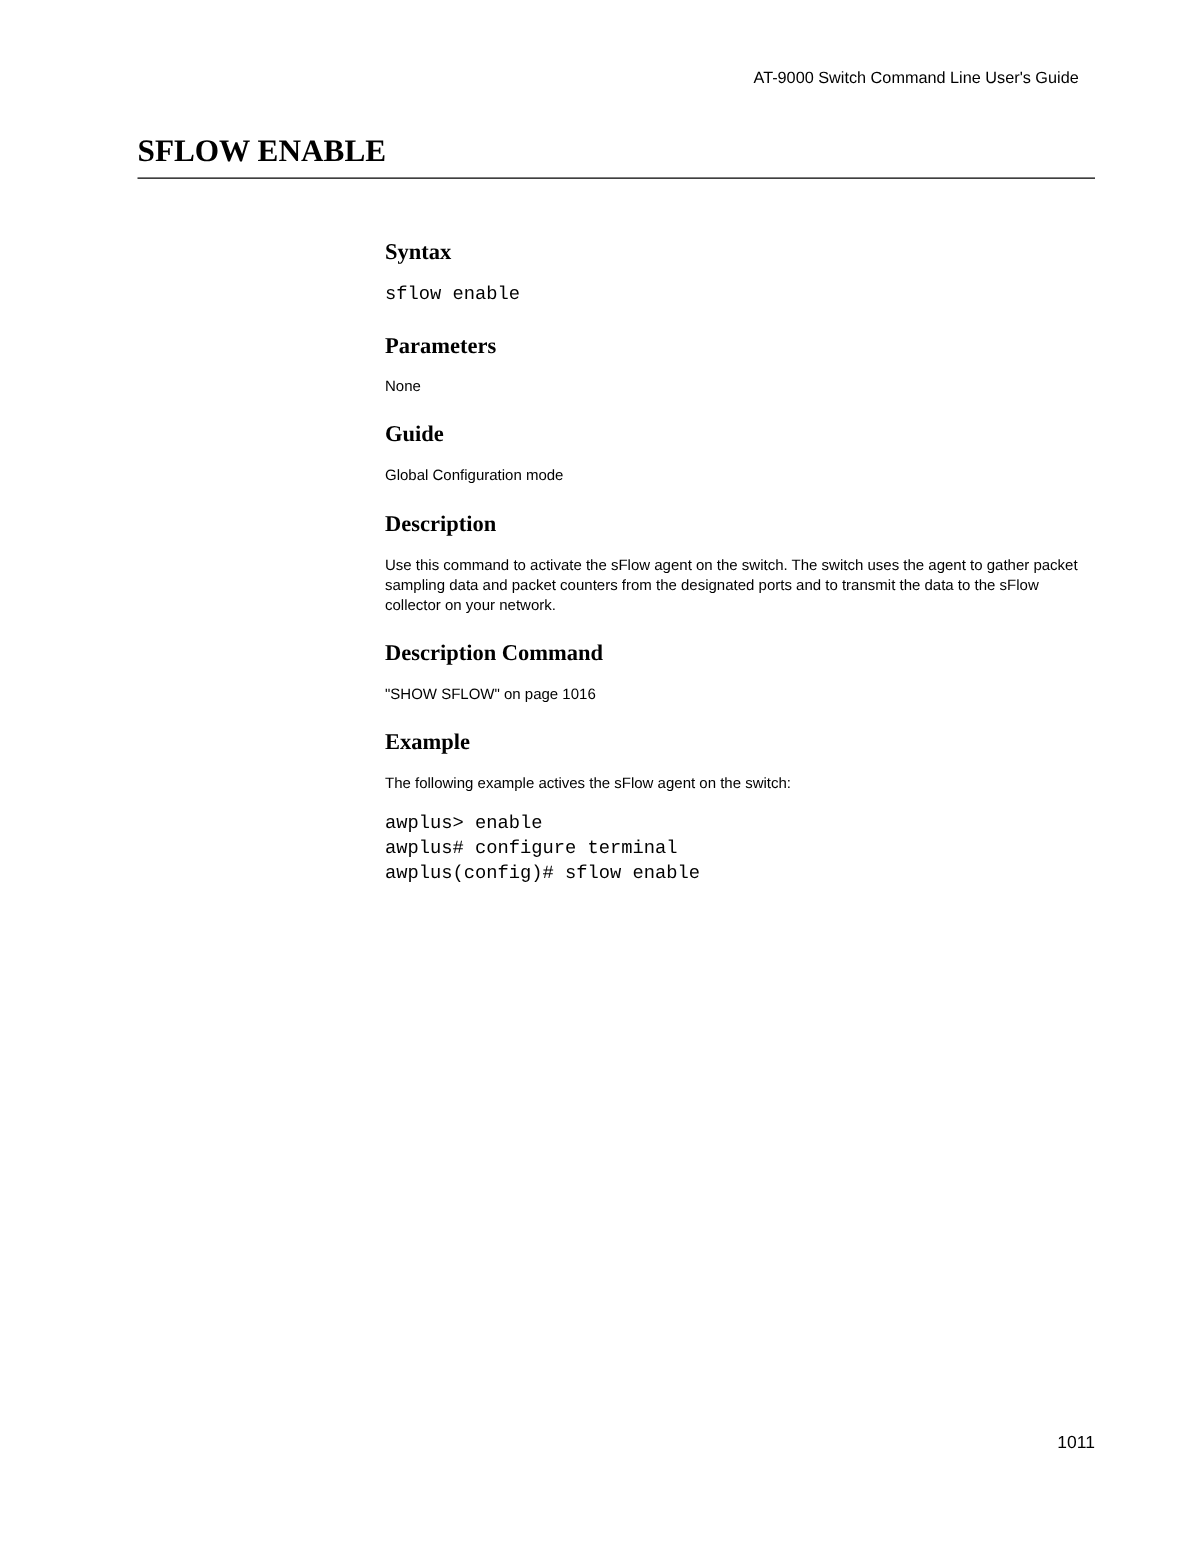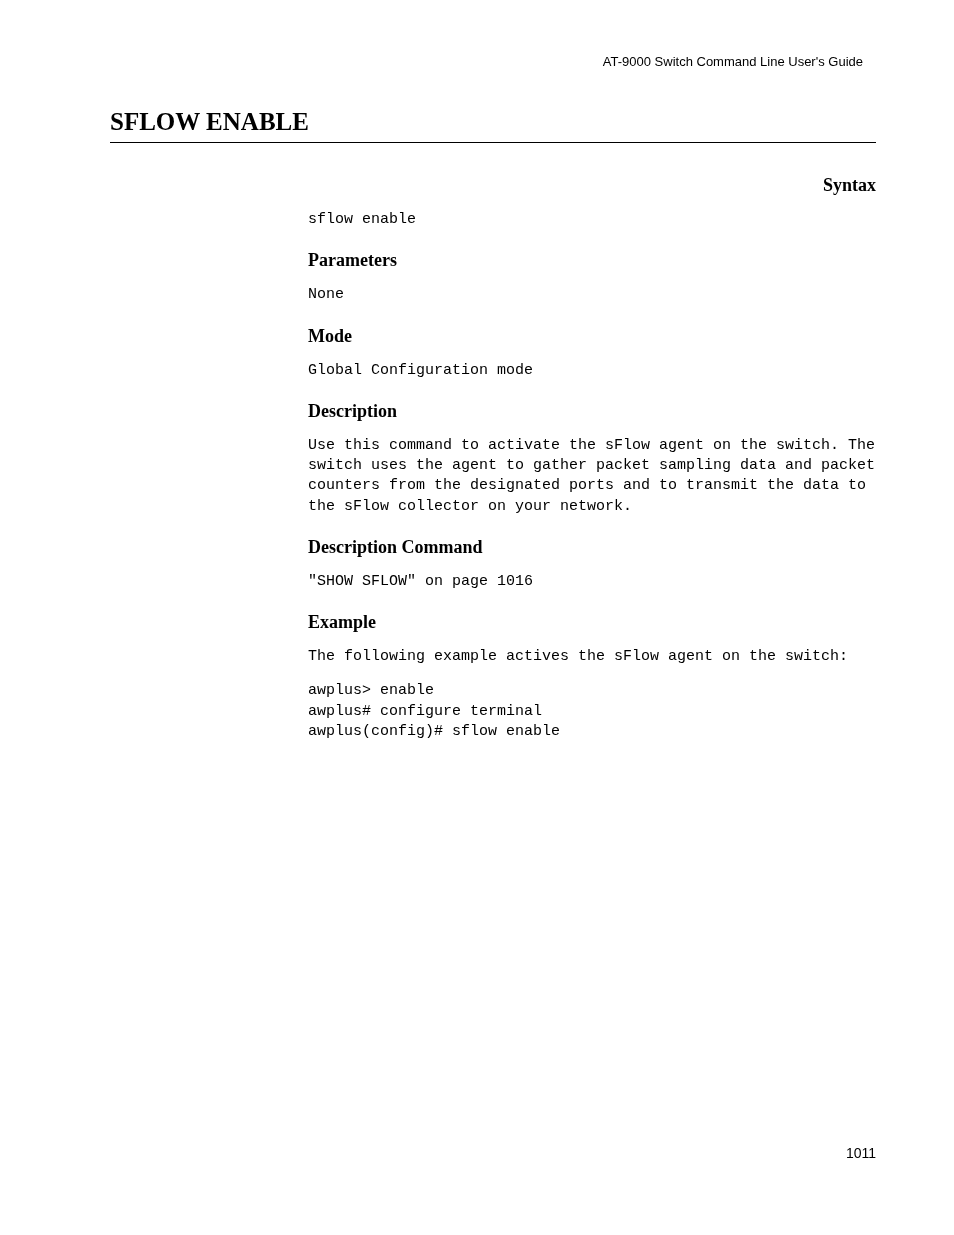--- a/index.html
+++ b/index.html
@@ -40,32 +40,31 @@
       right: 78px;
     }
     .section-heading {
       font-family: "Times New Roman", Times, serif;
       font-weight: bold;
       font-size: 18px;
       margin-bottom: 14px;
       margin-top: 20px;
     }
     .section-heading.first {
-      margin-top: 0;
-      text-align: right;
+      margin-top: 16px;
     }
     .mono {
       font-family: "Courier New", Courier, monospace;
       font-size: 15px;
       line-height: 1.35;
       white-space: pre;
     }
     .body-text {
-      font-family: Liberation Mono, monospace;
-      font-size: 15px;
+      font-family: Liberation Sans, sans-serif;
+      font-size: 12px;
       line-height: 1.35;
     }
     .syntax-block {
       margin-bottom: 6px;
     }
     .page-number {
       position: absolute;
       bottom: 74px;
       right: 78px;
       font-size: 14px;
@@ -80,21 +79,21 @@
 <div class="page-title">SFLOW ENABLE</div>
 
 <div class="content">
 
   <div class="section-heading first">Syntax</div>
   <div class="mono syntax-block">sflow enable</div>
 
   <div class="section-heading">Parameters</div>
   <div class="body-text">None</div>
 
-  <div class="section-heading">Mode</div>
+  <div class="section-heading">Guide</div>
   <div class="body-text">Global Configuration mode</div>
 
   <div class="section-heading">Description</div>
   <div class="body-text">Use this command to activate the sFlow agent on the switch. The switch uses the agent to gather packet sampling data and packet counters from the designated ports and to transmit the data to the sFlow collector on your network.</div>
 
   <div class="section-heading">Description Command</div>
   <div class="body-text">"SHOW SFLOW" on page 1016</div>
 
   <div class="section-heading">Example</div>
   <div class="body-text" style="margin-bottom: 14px;">The following example actives the sFlow agent on the switch:</div>

